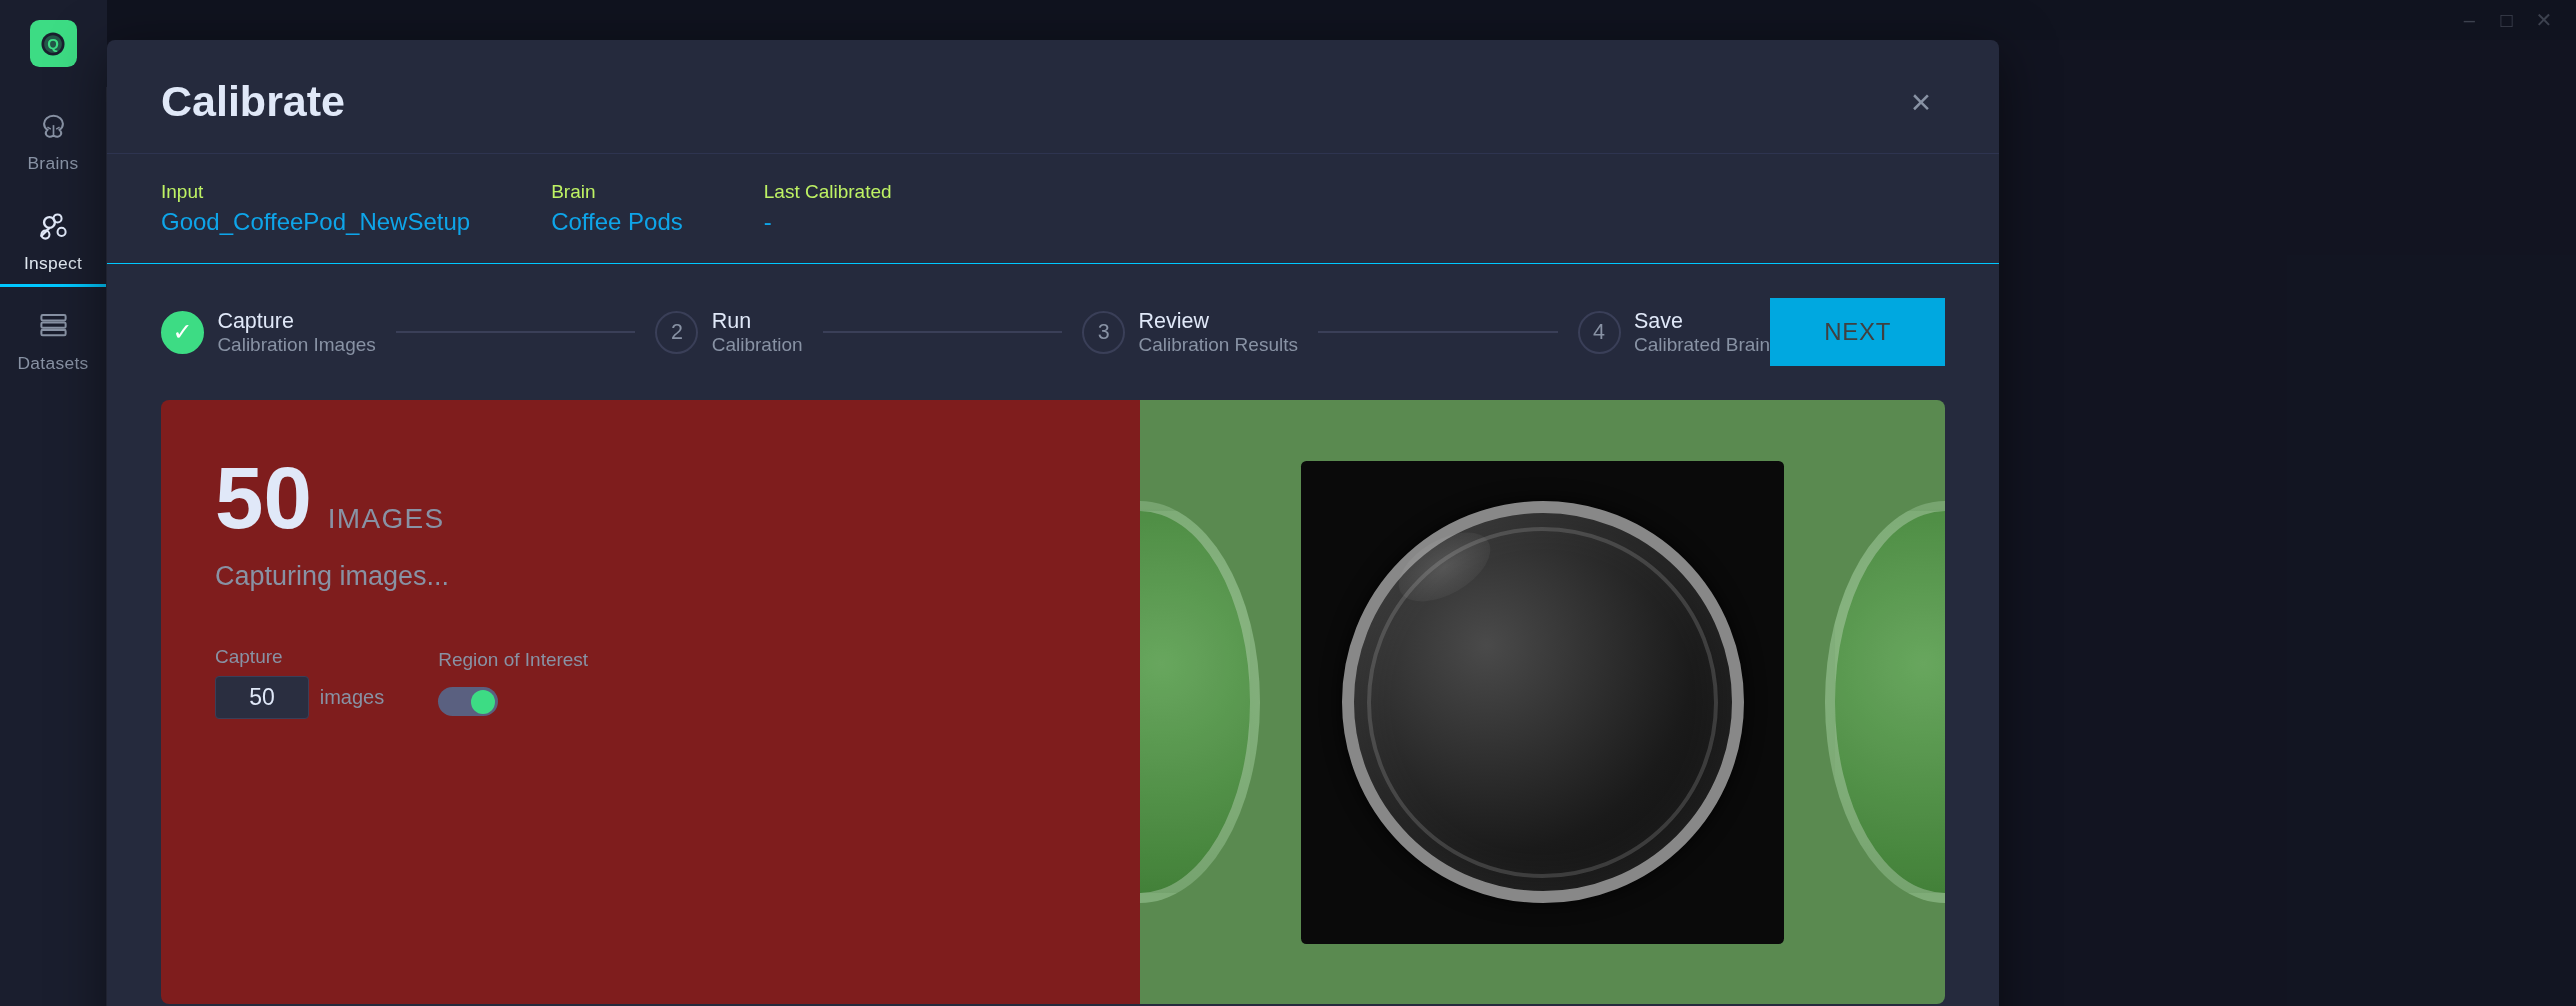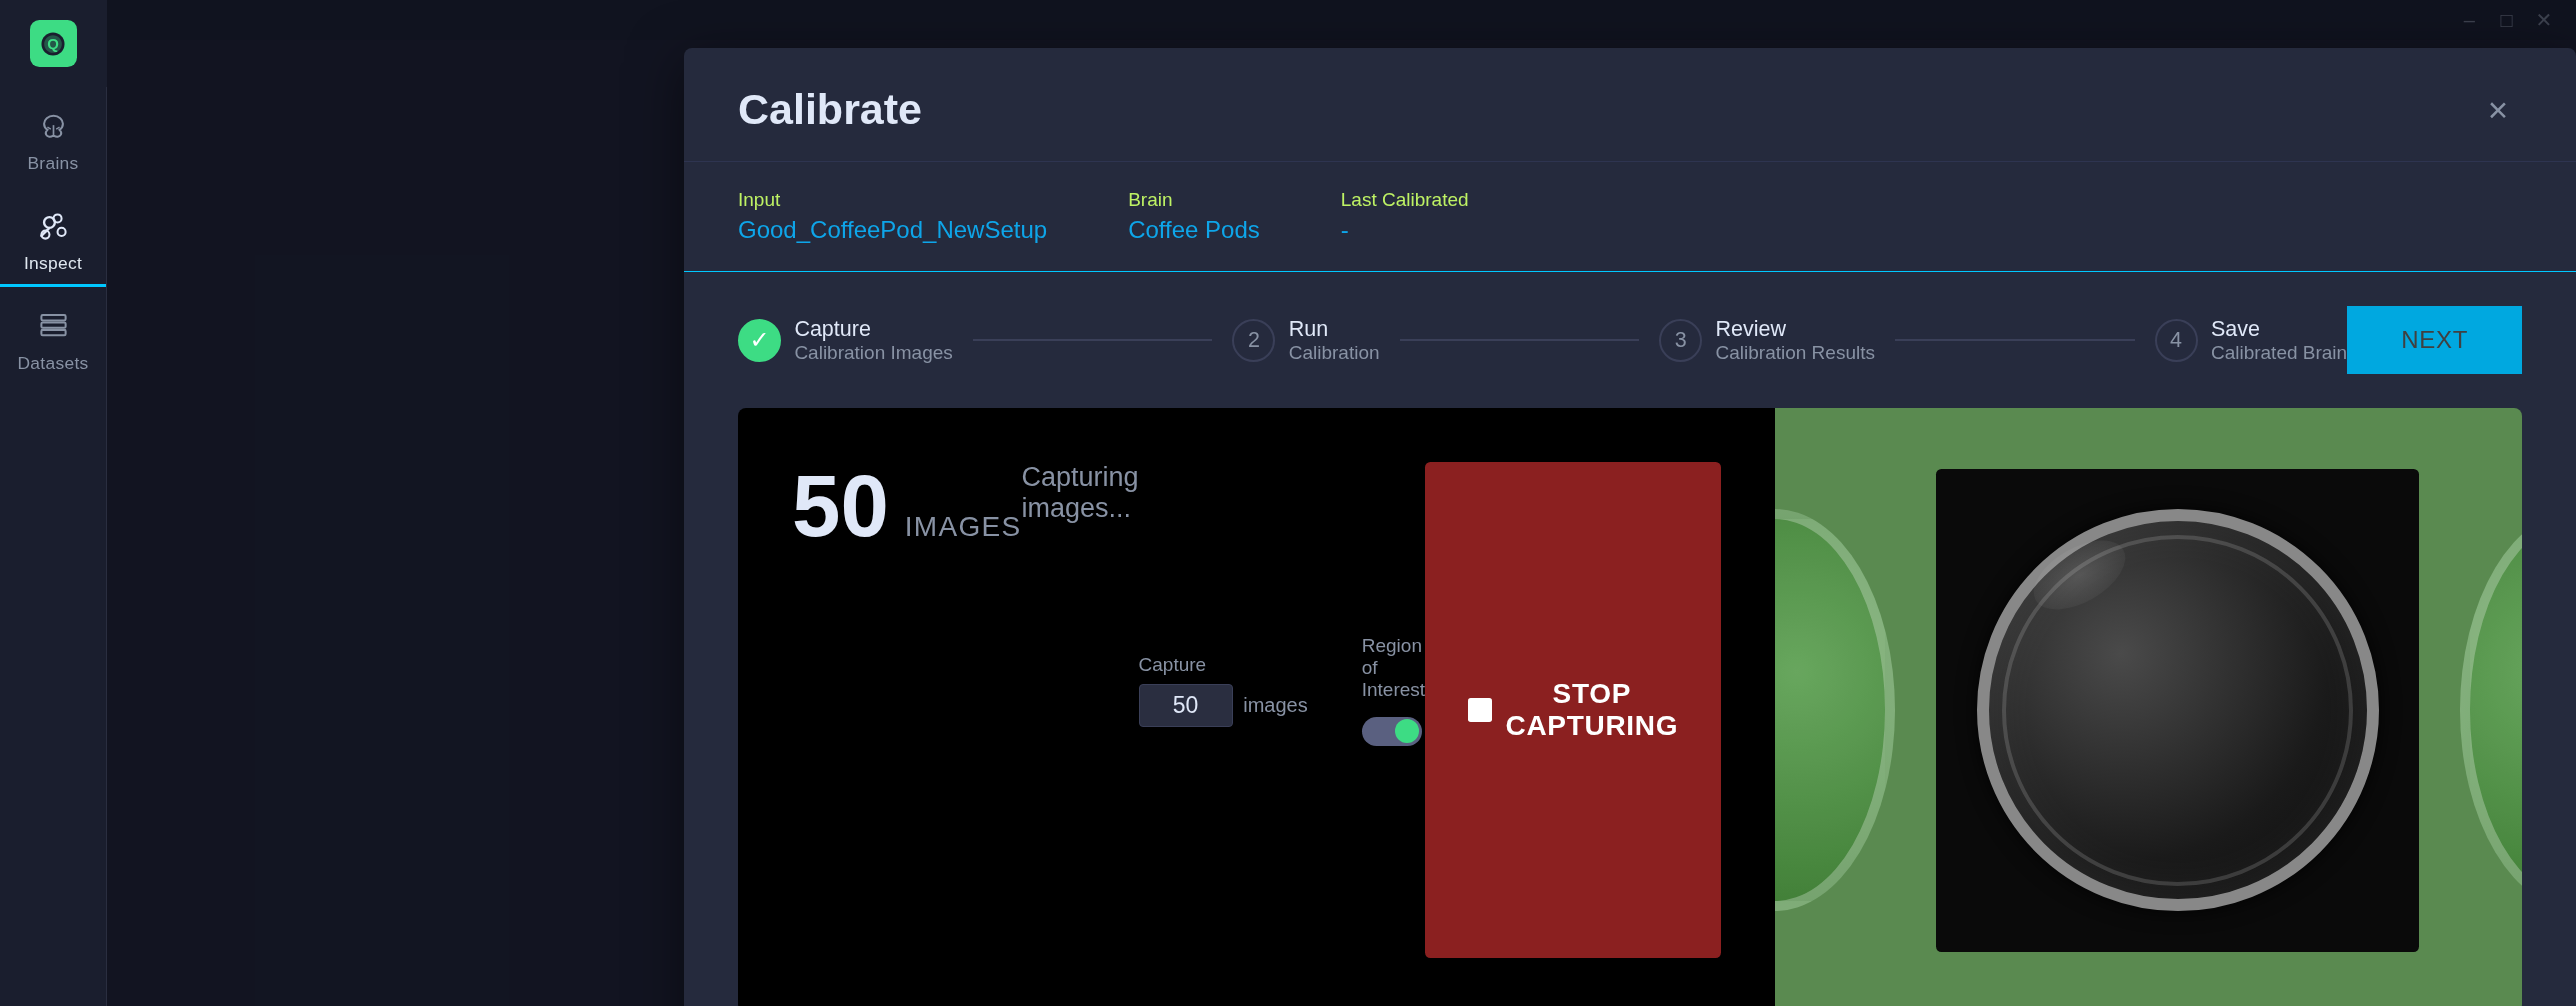--- a/index.html
+++ b/index.html
@@ -107,22 +107,22 @@
       position: relative;
     }
 
     
     .modal-overlay {
       position: absolute;
       inset: 0;
       background: rgba(10, 12, 22, 0.6);
       display: flex;
       align-items: flex-start;
-      justify-content: flex-end;
-      padding-top: 8px;
+      justify-content: flex-start;
+      padding-top: 0;
     }
 
     .modal {
       background: #252a3d;
       border-radius: 8px;
       width: 1892px;
       margin-top: 40px;
       box-shadow: 0 13.4px 54px rgba(0,0,0,0.5);
       overflow: hidden;
     }
@@ -249,25 +249,25 @@
     
     .modal-content {
       display: flex;
       margin: 0 54px 40px;
       border-radius: 8px;
       overflow: hidden;
       min-height: 604px;
     }
 
     .capture-panel {
-      background: #000000;
+      background: #7f1d1d;
       flex: 1;
       padding: 54px 54px;
       display: flex;
-      flex-direction: row;
+      flex-direction: column;
     }
 
     .image-count {
       display: flex;
       align-items: baseline;
       gap: 16px;
       margin-bottom: 20px;
     }
 
     .count-number {
@@ -633,24 +633,20 @@
             </div>
 
             <div class="capture-setting">
               <div class="roi-label">Region of Interest</div>
               <div class="toggle">
                 <div class="toggle-knob"></div>
               </div>
             </div>
           </div>
 
-          <button class="stop-btn">
-            <div class="stop-icon"></div>
-            <span>STOP CAPTURING</span>
-          </button>
         </div>
 
         <div class="camera-feed">
           <div class="pod-partial-left"></div>
           <div class="camera-image">
             <div class="coffee-pod">
               <div class="pod-ring"></div>
               <div class="pod-highlight"></div>
             </div>
           </div>

